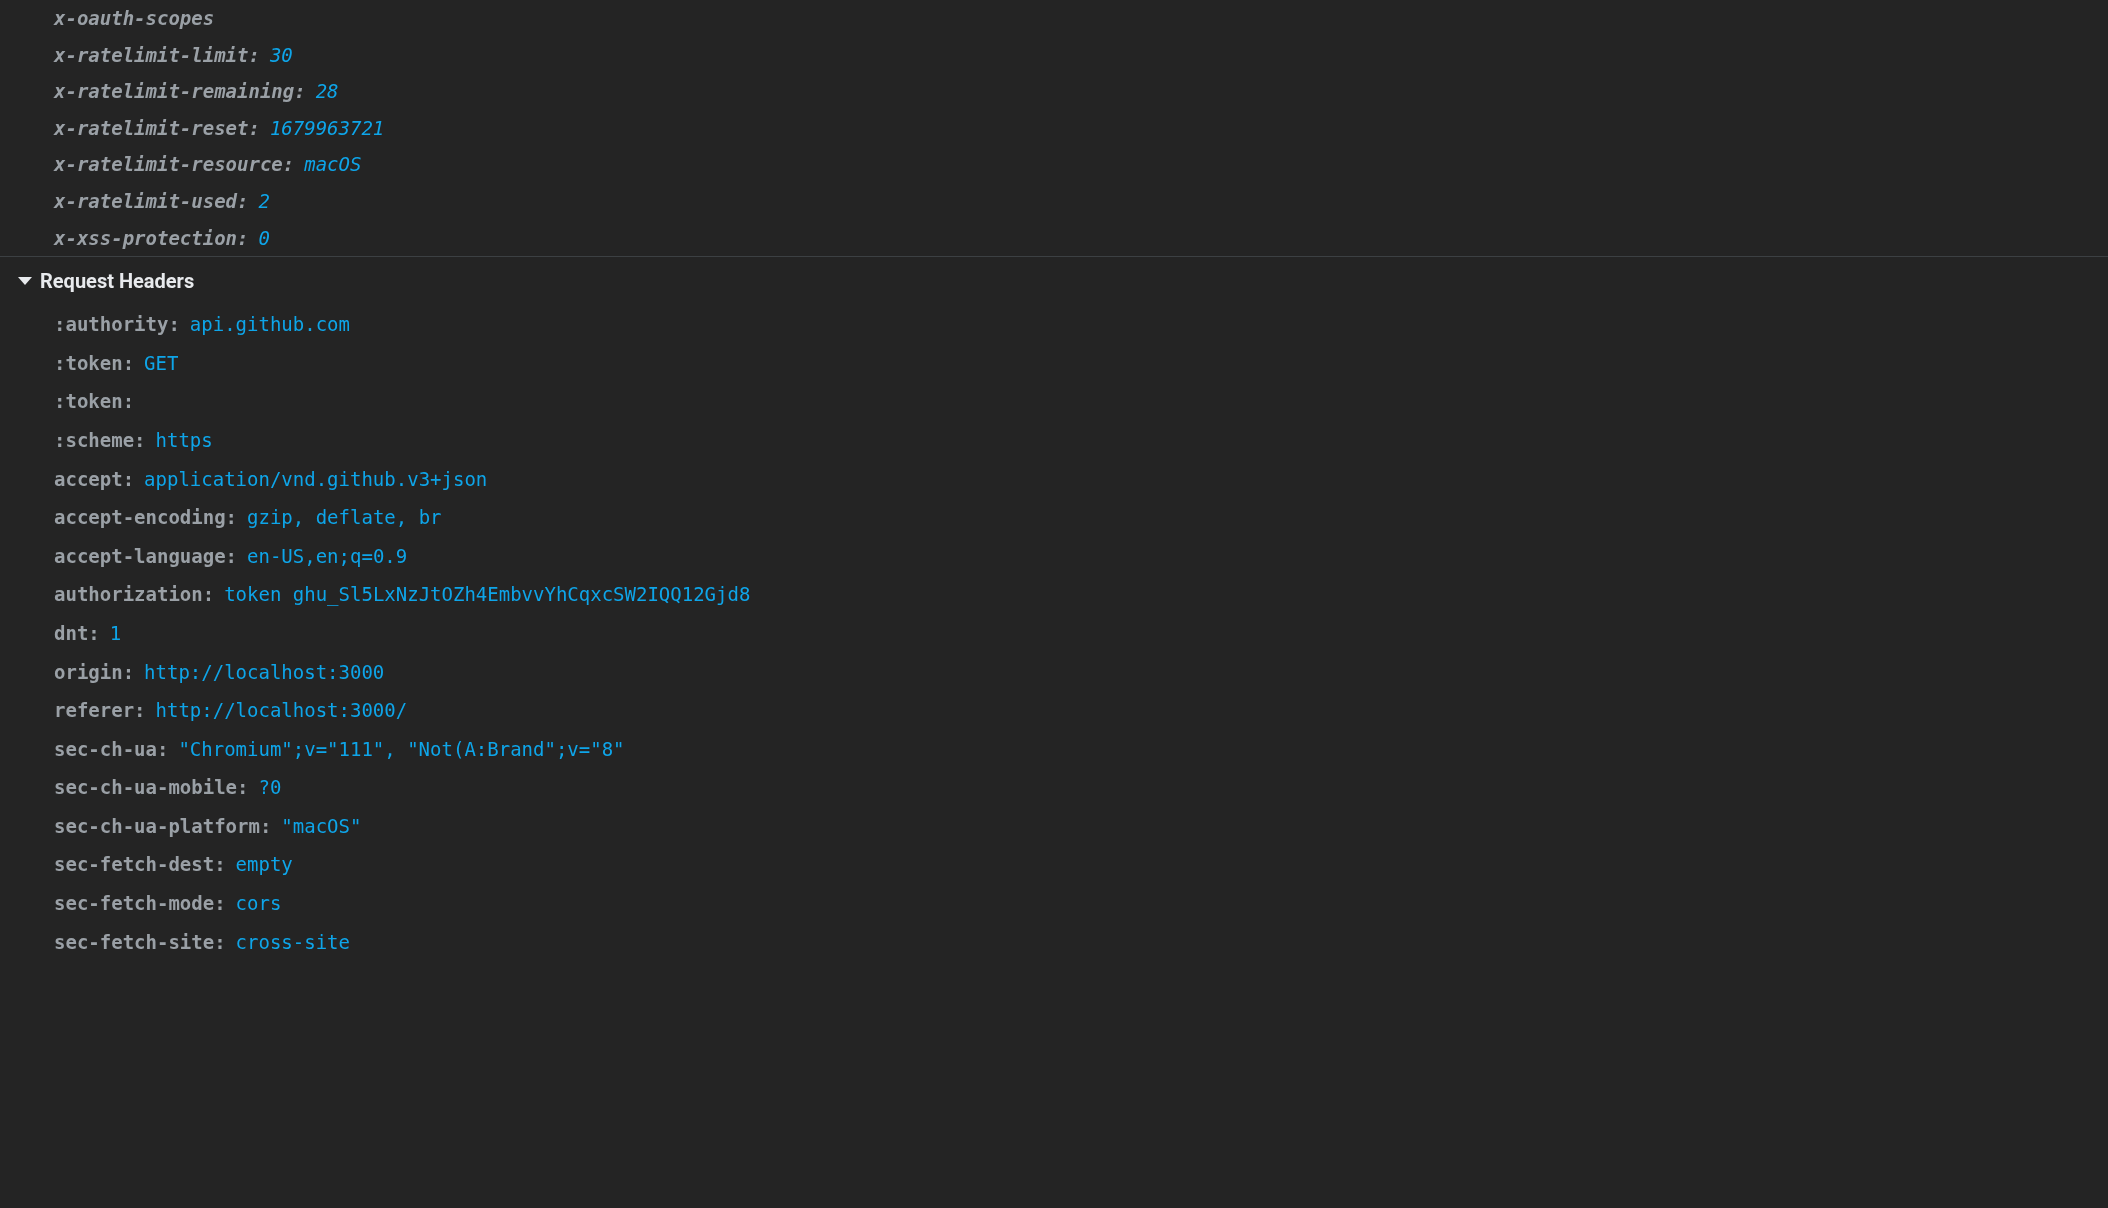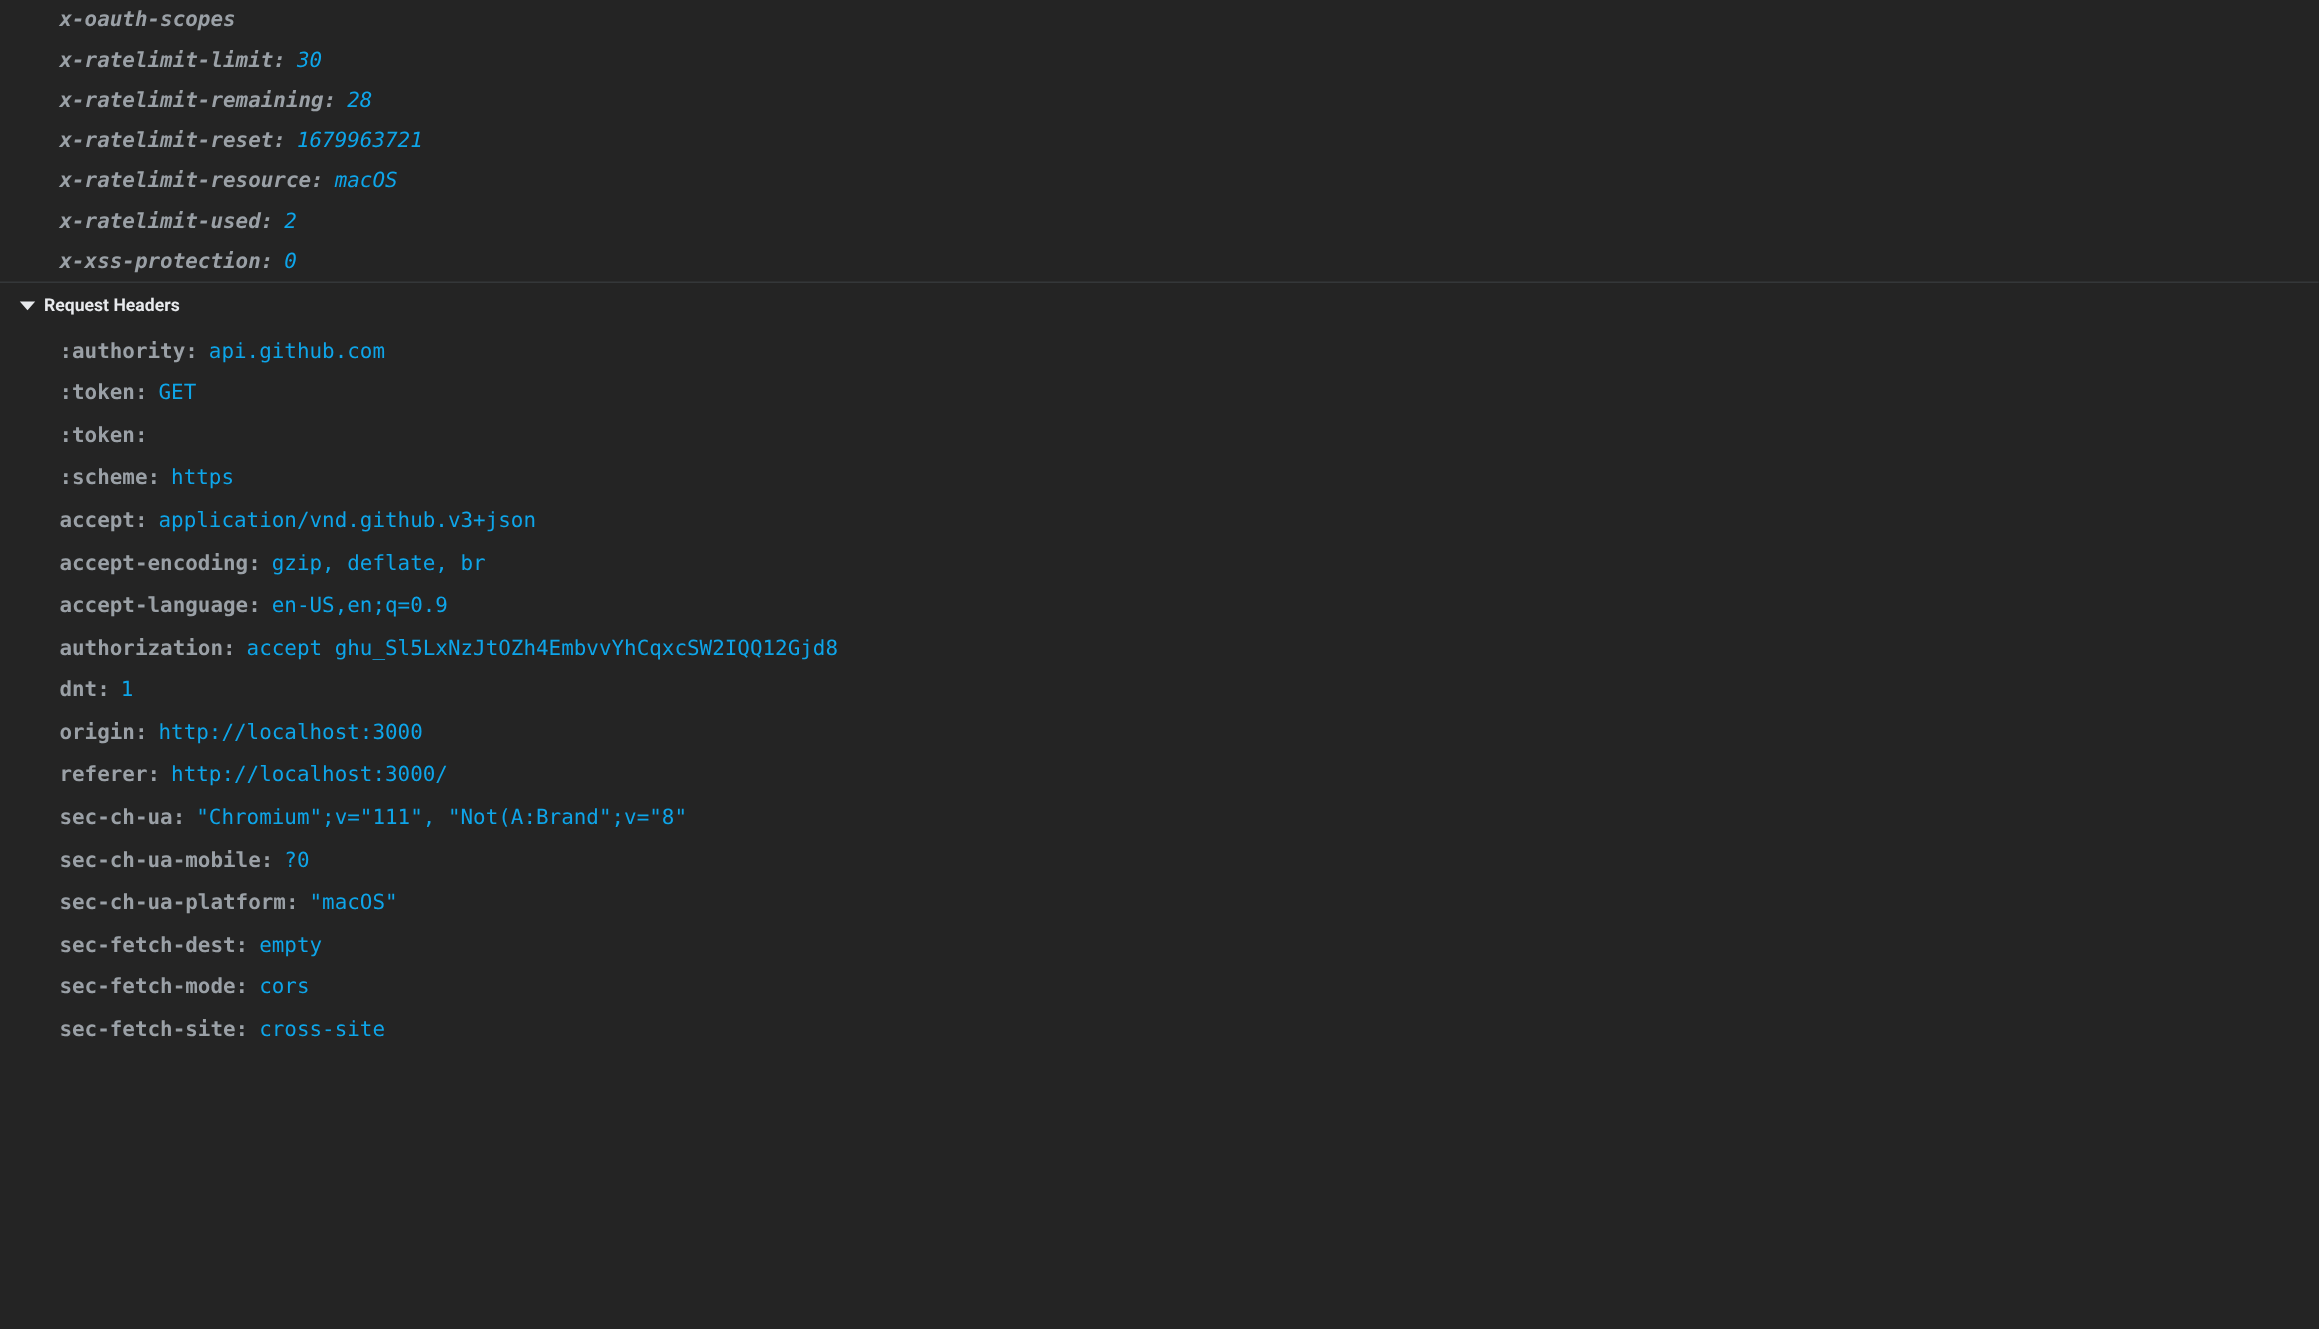--- a/index.html
+++ b/index.html
@@ -40,21 +40,21 @@
     height: 0;
     border-left: 7px solid transparent;
     border-right: 7px solid transparent;
     border-top: 8px solid #e8eaed;
     margin-right: 8px;
     flex-shrink: 0;
   }
   .section-title .label {
     font-weight: 700;
     color: #e8eaed;
-    font-size: 16px;
+    font-size: 20px;
   }
   .header-row {
     display: flex;
     padding: 6px 0 6px 54px;
     font-size: 19px;
     font-family: ui-monospace, SFMono-Regular, Menlo, Monaco, Consolas, monospace;
     align-items: baseline;
   }
   .header-name {
     color: #9aa0a6;
@@ -154,21 +154,21 @@
       <span class="header-value">gzip, deflate, br</span>
     </div>
     <div class="header-row">
       <span class="header-name">accept-language</span>
         <span class="header-colon">:</span>
       <span class="header-value">en-US,en;q=0.9</span>
     </div>
     <div class="header-row">
       <span class="header-name">authorization</span>
         <span class="header-colon">:</span>
-      <span class="header-value">accept ghu_Sl5LxNzJtOZh4EmbvvYhCqxcSW2IQQ12Gjd8</span>
+      <span class="header-value">token ghu_Sl5LxNzJtOZh4EmbvvYhCqxcSW2IQQ12Gjd8</span>
     </div>
     <div class="header-row">
       <span class="header-name">dnt</span>
         <span class="header-colon">:</span>
       <span class="header-value">1</span>
     </div>
     <div class="header-row">
       <span class="header-name">origin</span>
         <span class="header-colon">:</span>
       <span class="header-value">http://localhost:3000</span>

